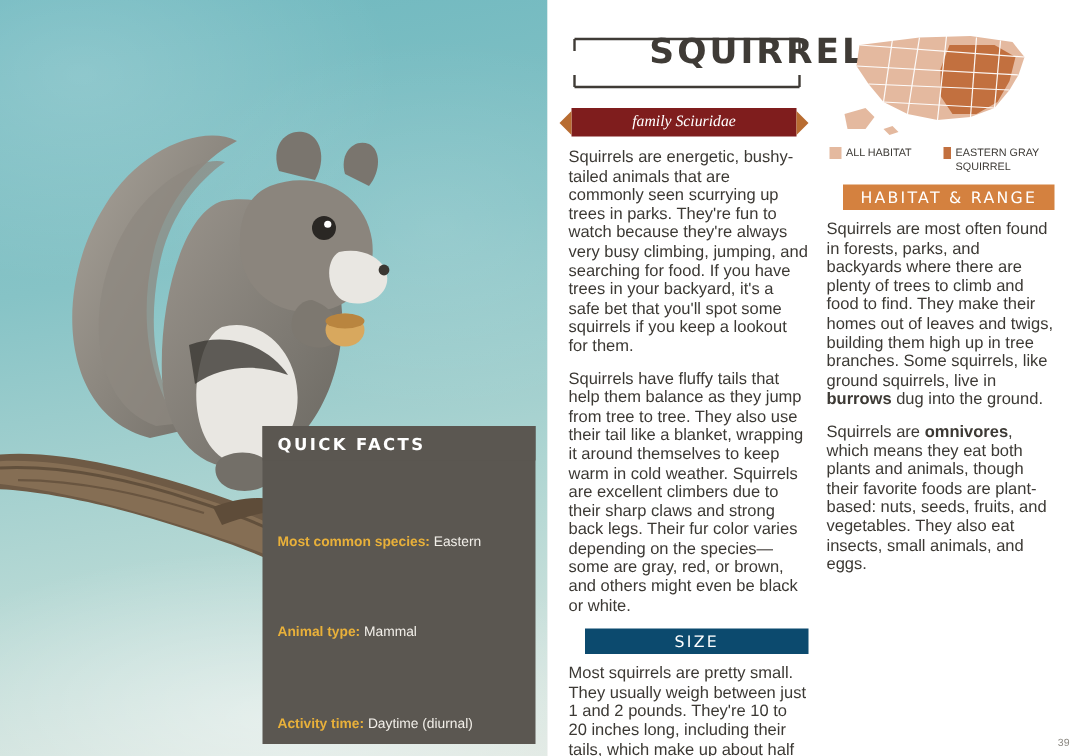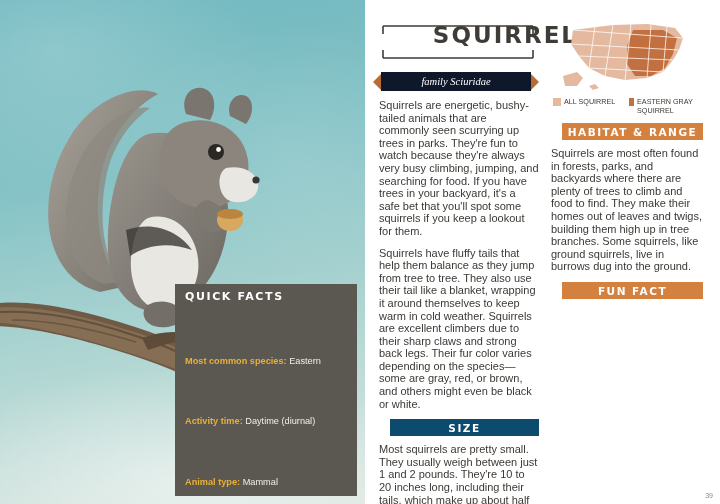--- a/index.html
+++ b/index.html
@@ -81,21 +81,21 @@
     font-size:23px;
     letter-spacing:2px;
     font-weight:bold;
     color:#3f3b36;
     margin-left:41px;
   }
   .ribbon {
     position:relative;
     width:150px; height:19px;
     margin:6px 0 0 2px;
-    background:#0f172a;
+    background:#7f1d1d;
     display:flex; align-items:center; justify-content:center;text-align:center;
   }
   .ribbon:before, .ribbon:after {
     content:""; position:absolute; top:2px;
     border-style:solid;
   }
   .ribbon:before { left:-8px; border-width:8px 8px 8px 0; border-color:transparent #b86c31 transparent transparent; }
   .ribbon:after { right:-8px; border-width:8px 0 8px 8px; border-color:transparent transparent transparent #b86c31; }
   .ribbon span {
     font-family:"Liberation Serif", serif;
@@ -103,30 +103,30 @@
     font-size:10.5px;
     color:#fff;
   }
 
   p.body {
     font-size:11px;
     line-height:12.6px;
     color:#3c3934;
     margin:0 0 9px 0;
   }
-  p.body b { font-weight:normal; }
+  p.body b { font-weight:bold; }
 
   
   .secbar {
     background:#d4813f;
     color:#ffffff;
     font-family:"DejaVu Sans", sans-serif;
     font-size:10.5px;
     letter-spacing:1.5px;
-    font-weight:bold;
+    font-weight:normal;
     text-align:center;
     padding:3px 0 2px 0;
     margin:2px 0 7px 11px;
     text-transform:uppercase;
   }
   .secbar.gray { background:#0c4a6e; }
 
   
   .map-wrap { position:relative; width:150px; height:78px; margin:2px 0 4px 4px; }
   .legend { display:flex; gap:8px; font-size:7.2px; color:#3c3934; margin:0 0 8px 2px; line-height:8.5px; }
@@ -205,26 +205,26 @@
       <path d="M150 70 C172 62 192 62 206 70 C190 72 172 76 156 82 Z" fill="#5e4c39"></path>
     </svg>
 
     <div class="quickfacts">
       <div class="qf-title">QUICK FACTS</div>
       <div class="qf-row">
         <span class="qf-label">Most common species:</span>
         <span>Eastern</span>
       </div>
       <div class="qf-row">
+        <span class="qf-label">Animal type:</span>
+        <span>Mammal</span>
+      </div>
+      <div class="qf-row">
         <span class="qf-label">Activity time:</span>
         <span>Daytime (diurnal)</span>
-      </div>
-      <div class="qf-row">
-        <span class="qf-label">Animal type:</span>
-        <span>Mammal</span>
       </div>
     </div>
   </div>
 
   <div class="gutter"></div>
 
   <div class="right">
     <div class="cols">
 
       <div class="colA">
@@ -322,31 +322,31 @@
 
             <path d="M8 60 L22 56 L28 62 L22 70 L10 70 Z" fill="#e4b99f"></path>
 
             <path d="M34 70 L40 68 L44 72 L38 74 Z" fill="#e4b99f"></path>
           </svg>
         </div>
 
         <div class="legend">
           <span class="i">
             <span class="sw" style="background:#e4b99f"></span>
-            <span>ALL SQUIRREL</span>
+            <span>ALL HABITAT</span>
           </span>
           <span class="i">
             <span class="sw" style="background:#c2703f"></span>
             <span>EASTERN GRAY SQUIRREL</span>
           </span>
         </div>
 
         <div class="secbar">HABITAT &amp; RANGE</div>
         <p class="body"><span>Squirrels are most often found in forests, parks, and backyards where there are plenty of trees to climb and food to find. They make their homes out of leaves and twigs, building them high up in tree branches. Some squirrels, like ground squirrels, live in </span><b>burrows</b><span> dug into the ground.</span></p>
 
-
-        <div class="secbar">FUN FACT</div>
+        <p class="body"><span>Squirrels are </span><b>omnivores</b><span>, which means they eat both plants and animals, though their favorite foods are plant-based: nuts, seeds, fruits, and vegetables. They also eat insects, small animals, and eggs.</span></p>
+
       </div>
     </div>
 
     <div class="pagenum">39</div>
   </div>
 </div>
 
 </body></html>

